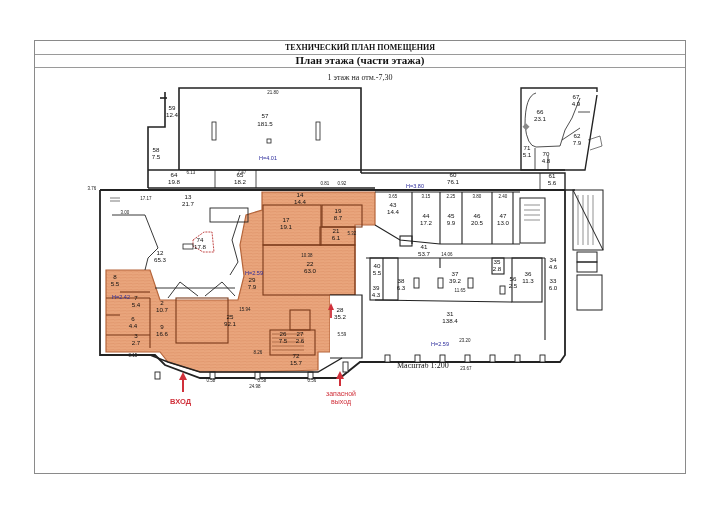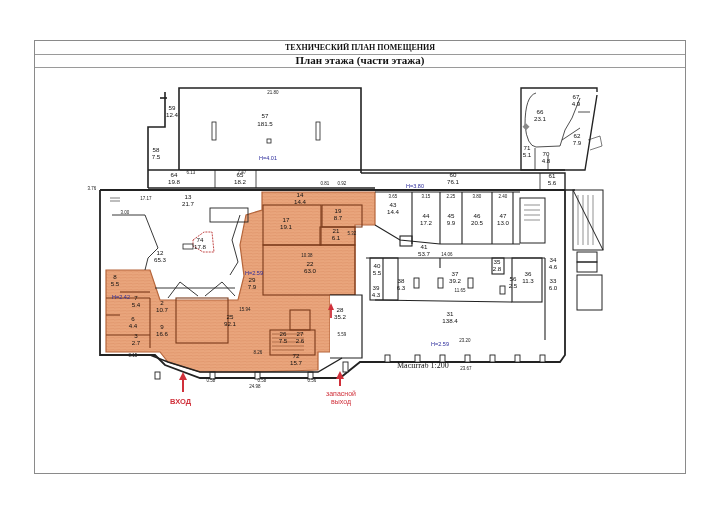--- a/index.html
+++ b/index.html
@@ -12,20 +12,21 @@
   .scale { position: absolute; left: 377px; top: 361px; font-size: 8px; color: #111; padding-left: 20px; }
   .entry-label { position: absolute; font-family: "Liberation Sans", sans-serif; font-size: 7px; color: #d0303a; text-align: center; line-height: 8px; }
   svg text { font-family: "Liberation Sans", sans-serif; }
 </style>
 </head>
 <body>
 
 <div class="sheet">
   <div class="title-row">ТЕХНИЧЕСКИЙ ПЛАН ПОМЕЩЕНИЯ</div>
   <div class="subtitle-row">План этажа (части этажа)</div>
+  <div class="floor-label">1 этаж на отм.-7,30</div>
 </div>
 
 <svg class="plan" width="720" height="509" viewBox="0 0 720 509">
   <defs>
     <pattern id="wood" width="6" height="6" patternUnits="userSpaceOnUse">
       <rect width="6" height="6" fill="#e9a57c"></rect>
       <path d="M0 2 L6 1.5 M0 5 L6 4.6" stroke="#d88c62" stroke-width="0.5"></path>
     </pattern>
   </defs>
 

